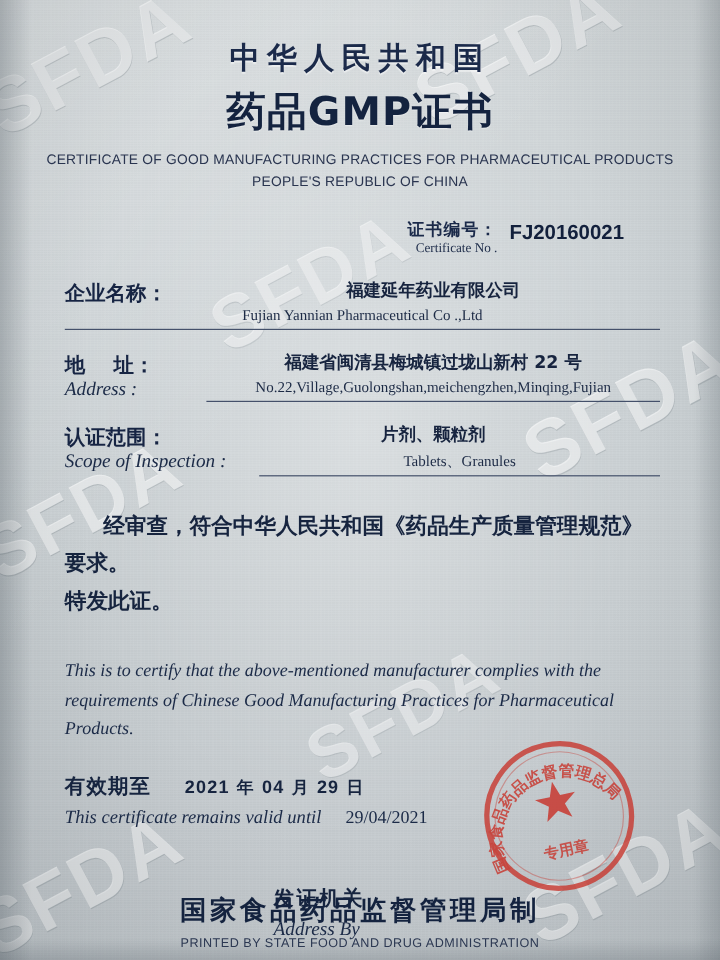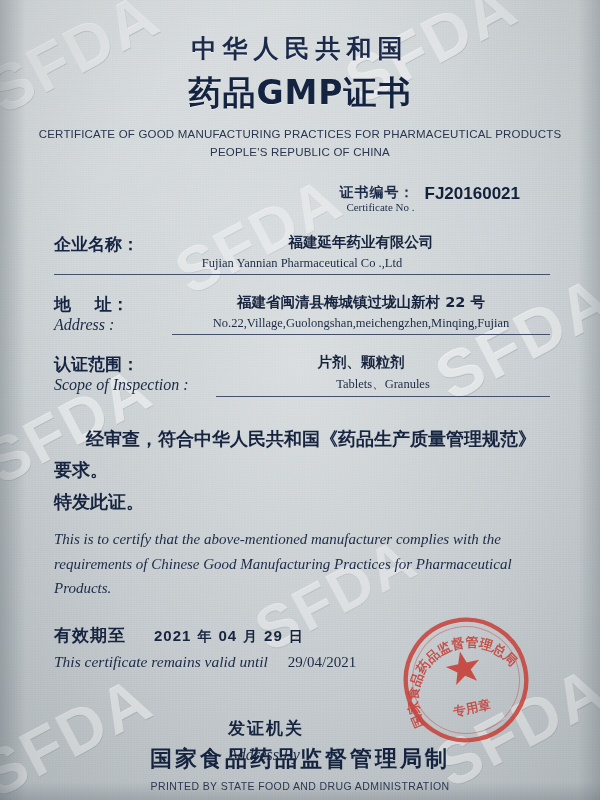--- a/index.html
+++ b/index.html
@@ -186,21 +186,21 @@
     padding-right: 30px;
     font-family: "DejaVu Sans", sans-serif;
     font-weight: bold;
     font-size: 18px;
     line-height: 1.75;
     color: #16243f;
     text-indent: 32px;
   }
   .body-cn .l2 { text-indent: 0; display: block; }
   .body-en {
-    margin-top: 10px;
+    margin-top: 30px;
     padding-left: 26px;
     padding-right: 46px;
     font-family: "Liberation Serif", serif;
     font-style: italic;
     font-size: 15px;
     line-height: 1.62;
     color: #1b2a47;
   }
 
   

